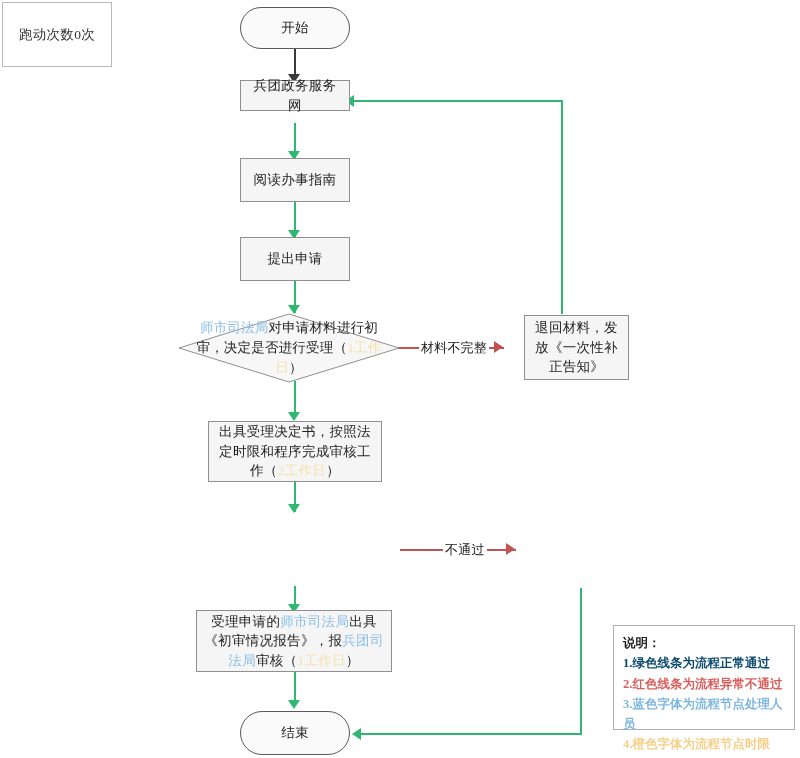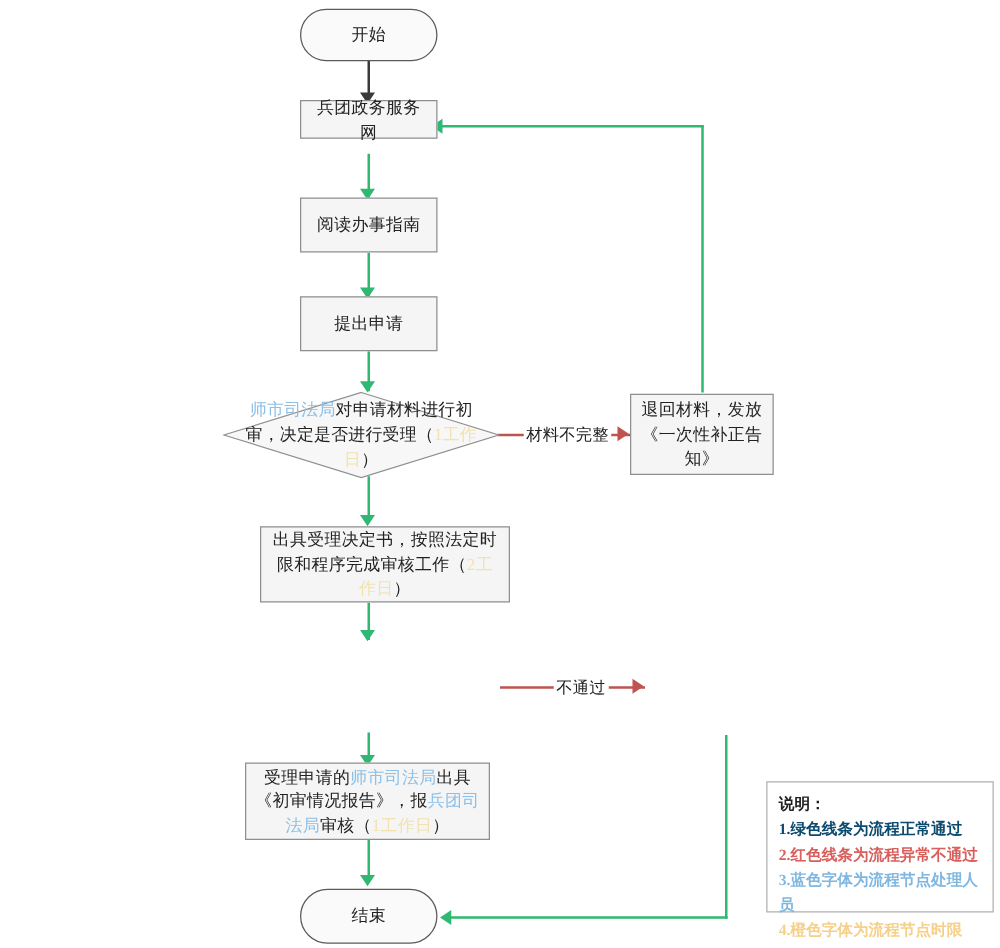--- a/index.html
+++ b/index.html
@@ -136,20 +136,23 @@
   #runcount {
     font-size: 13.5px;
     color: #333333;
   }
 </style>
 </head>
 <body>
 
 <div id="canvas">
 
+  <div class="node plain-box" style="left:2px; top:2px; width:110px; height:65px;">
+    <div class="inner" id="runcount">跑动次数0次</div>
+  </div>
 
   <div class="line v dark" style="left:294px; top:46px; height:36px;"></div>
   <div class="arrow down dark" style="left:288px; top:74px;"></div>
 
   <div class="line v green" style="left:294px; top:123px; height:36px;"></div>
   <div class="arrow down green" style="left:288px; top:151px;"></div>
 
   <div class="line v green" style="left:294px; top:202px; height:36px;"></div>
   <div class="arrow down green" style="left:288px; top:230px;"></div>
 
@@ -203,25 +206,25 @@
 
   <div class="diamond-wrap" style="left:178px; top:313px; width:222px; height:70px;">
     <svg viewBox="0 0 222 70" preserveAspectRatio="none">
       <polygon points="111,1 221,35 111,69 1,35" fill="#f7f7f7" stroke="#8f8f8f" stroke-width="1"></polygon>
     </svg>
     <div class="diamond-label">
       <span><span class="t-blue">师市司法局</span><span>对申请材料进行初审，决定是否进行受理（</span><span class="t-orange">1工作日</span><span>）</span></span>
     </div>
   </div>
 
-  <div class="node process" style="left:504px; top:315px; width:115px; height:65px;">
+  <div class="node process" style="left:524px; top:315px; width:105px; height:65px;">
     <div class="inner">退回材料，发放《一次性补正告知》</div>
   </div>
 
-  <div class="node process" style="left:208px; top:421px; width:200px; height:61px;">
+  <div class="node process" style="left:208px; top:421px; width:174px; height:61px;">
     <div class="inner">
       <span>出具受理决定书，按照法定时限和程序完成审核工作（</span><span class="t-orange">2工作日</span><span>）</span>
     </div>
   </div>
 
 
 
   <div class="node process" style="left:196px; top:610px; width:196px; height:62px;">
     <div class="inner">
       <span>受理申请的</span><span class="t-blue">师市司法局</span><span>出具《初审情况报告》，报</span><span class="t-blue">兵团司法局</span><span>审核（</span><span class="t-orange">1工作日</span><span>）</span>

